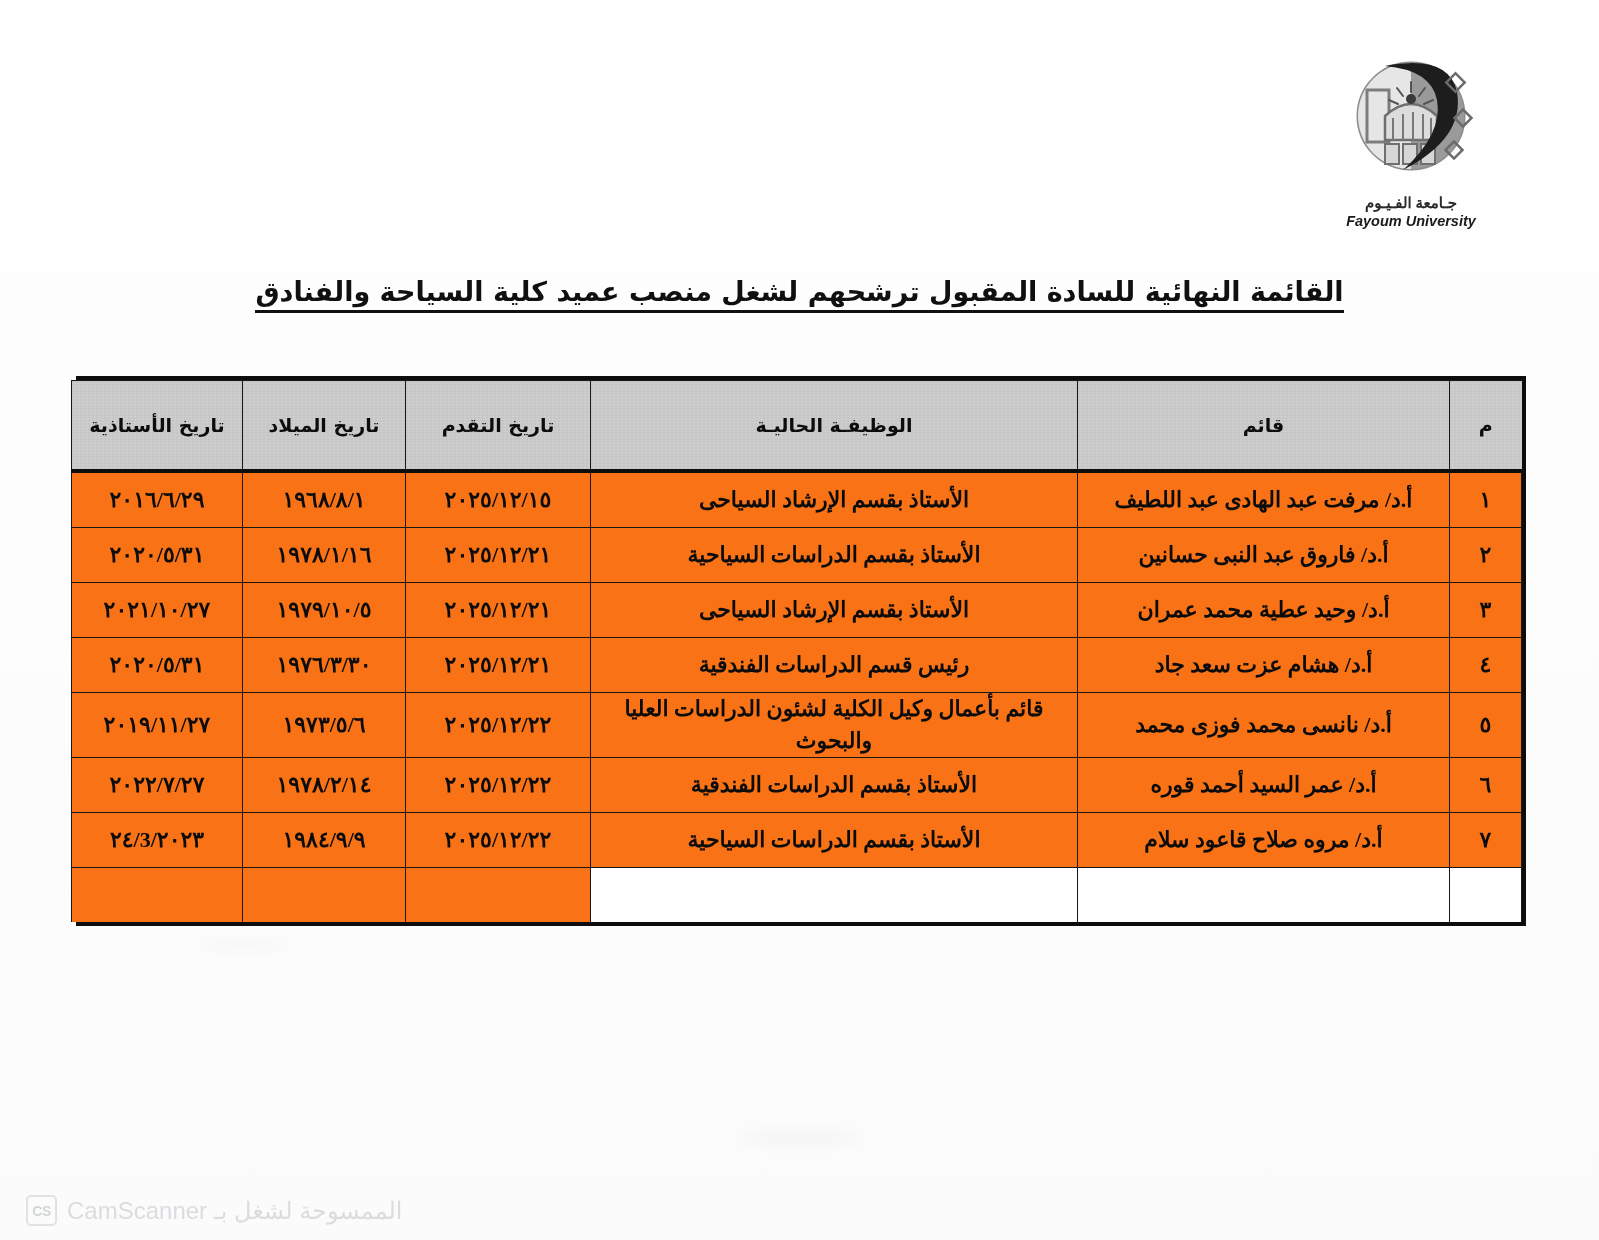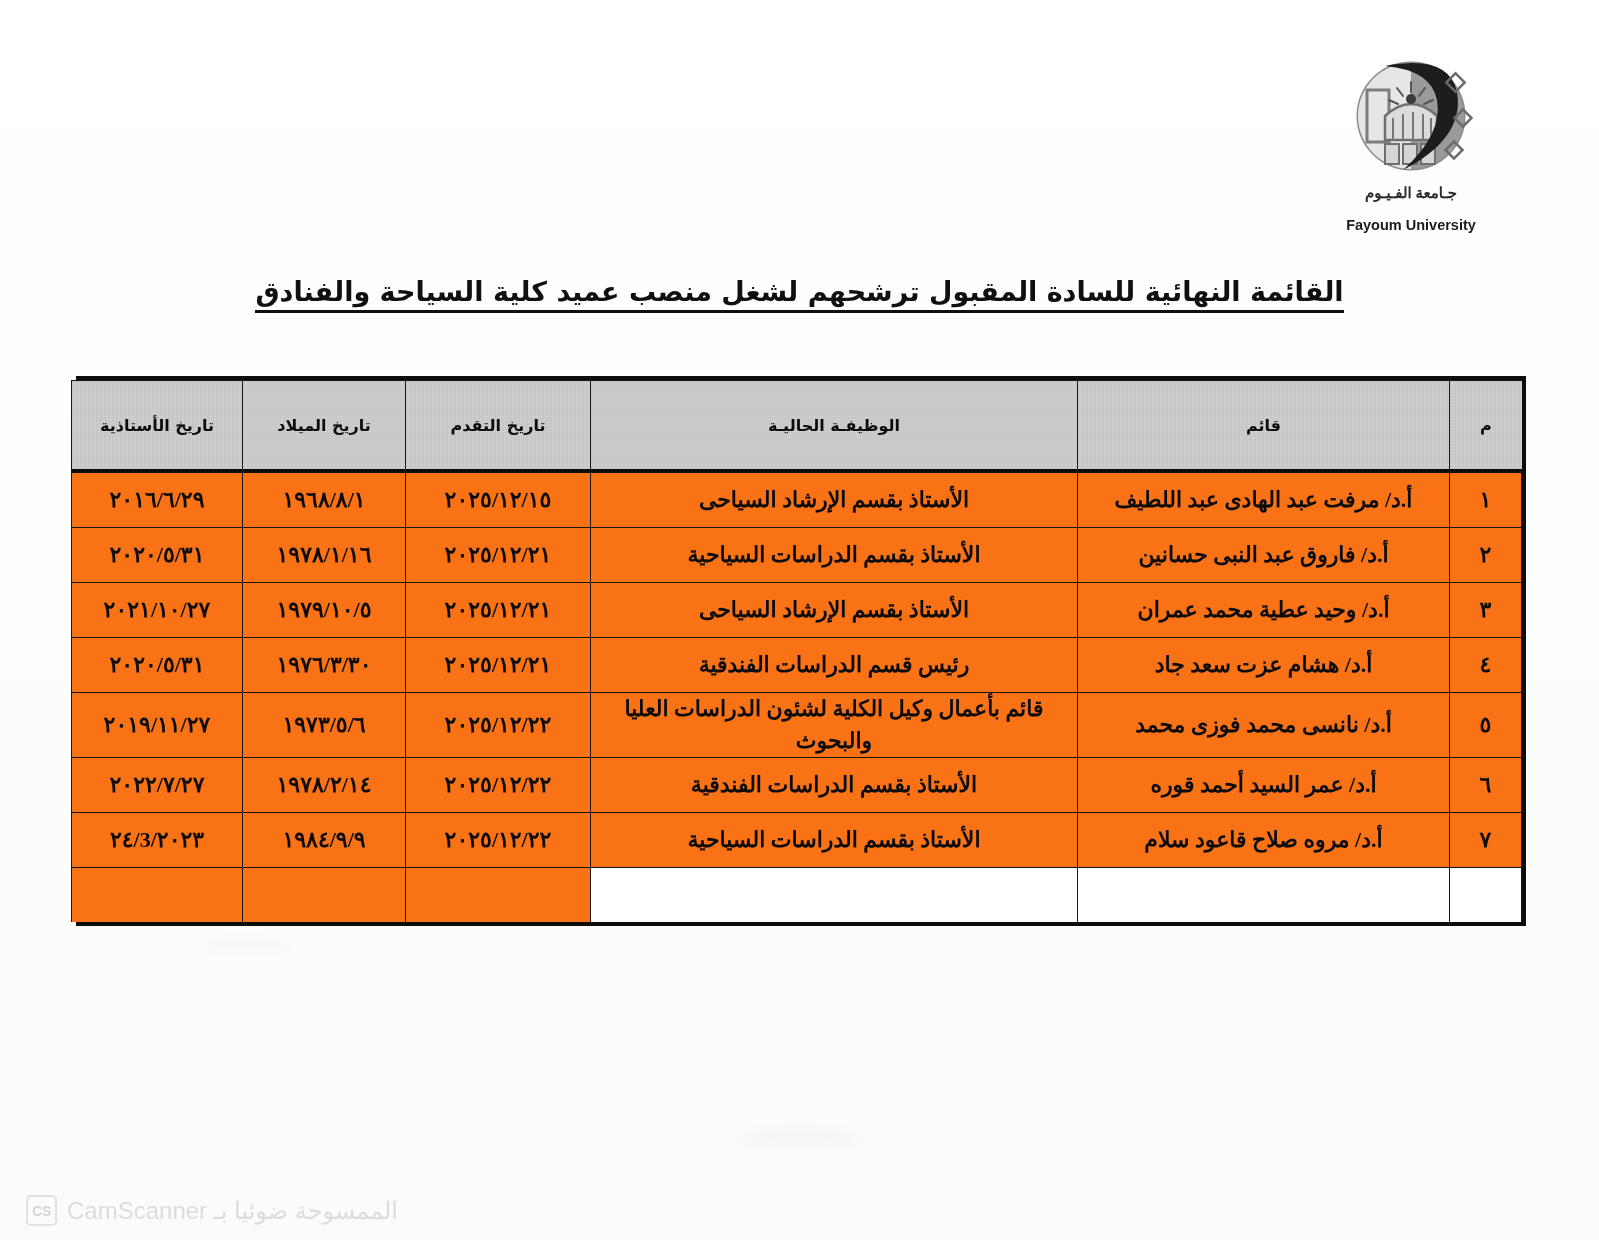--- a/index.html
+++ b/index.html
@@ -37,30 +37,31 @@
     margin: 0 auto;
     position: relative;
   }
   .logo-mark svg { display: block; }
   .logo-ar {
     font-family: "Liberation Serif", serif;
     font-size: 15px;
     font-weight: bold;
     color: #2b2b2b;
     letter-spacing: 1px;
-    margin-top: 1px;
+    margin-top: 11px;
     line-height: 1.1;
   }
   .logo-en {
     font-family: "Liberation Sans", sans-serif;
     font-size: 14.5px;
     font-weight: bold;
     color: #1b1b1b;
-    margin-top: 16px;
+    margin-top: 2px;
     line-height: 1.1;
+    font-style: italic;
   }
 
   
   .doc-title {
     position: absolute;
     top: 276px;
     left: 0;
     right: 0;
     text-align: center;
     font-family: "DejaVu Sans", "Liberation Sans", sans-serif;
@@ -103,21 +104,21 @@
 
   
   table.roster thead tr { }
   table.roster thead th {
     height: 88px;
     background-color: #cfcfcf;
     background-image:
       repeating-linear-gradient(0deg, rgba(0,0,0,.05) 0 1px, rgba(255,255,255,0) 1px 3px),
       repeating-linear-gradient(90deg, rgba(0,0,0,.04) 0 1px, rgba(255,255,255,0) 1px 4px);
     font-family: "DejaVu Sans", "Liberation Sans", sans-serif;
-    font-size: 16px;
+    font-size: 19px;
     font-weight: bold;
     letter-spacing: 0.4px;
     vertical-align: middle;
     border-bottom: 4px solid #0d0d0d;
   }
   table.roster thead th.col-num {
     border-right: none;
   }
 
   
@@ -356,17 +357,17 @@
           <td class="c-job"></td>
           <td class="c-date"></td>
           <td class="c-date"></td>
           <td class="c-date"></td>
         </tr>
       </tbody>
     </table>
   </div>
 
   <div class="watermark">
-    <div class="cs-text">الممسوحة ضوئيا بـ CamScanner</div>
+    <div class="cs-text">الممسوحة لشغل بـ CamScanner</div>
     <div class="cs-badge">CS</div>
   </div>
 
 </div>
 
 </body></html>

